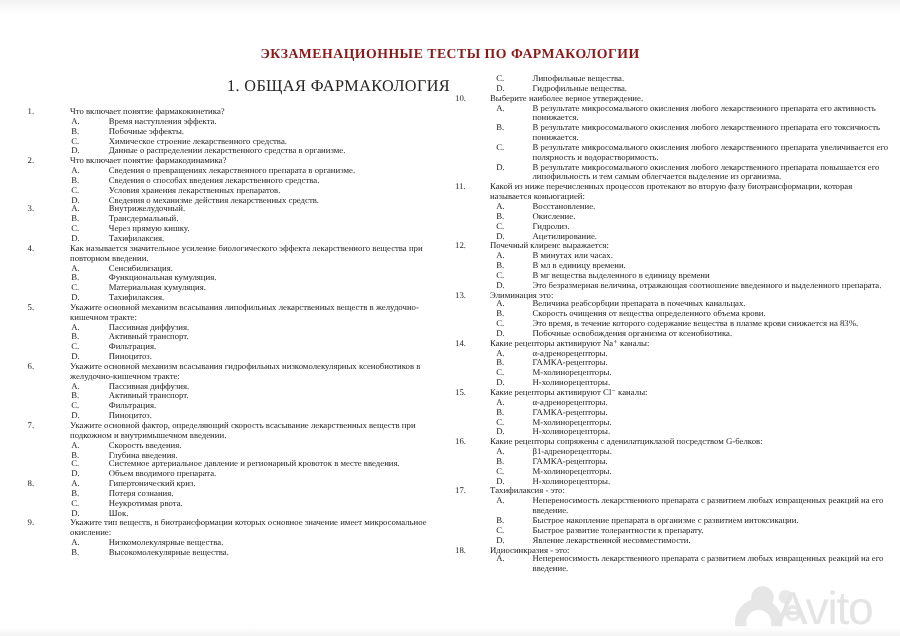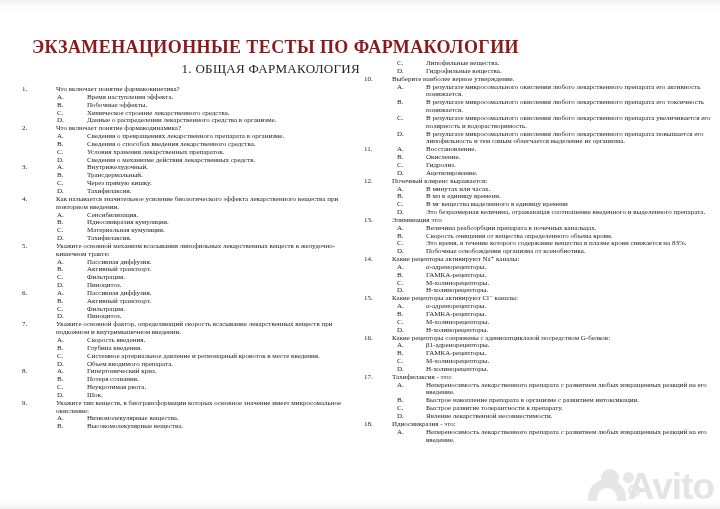--- a/index.html
+++ b/index.html
@@ -12,22 +12,22 @@
   .edge-top{
     position:absolute;left:0;top:0;width:720px;height:12px;
     background:linear-gradient(180deg,#f1f1f1 0%,#fbfbfb 55%,#ffffff 100%);
   }
   .edge-bottom{
     position:absolute;left:0;bottom:0;width:720px;height:8px;
     background:linear-gradient(0deg,#f2f2f2 0%,#fcfcfc 70%,#ffffff 100%);
   }
   .doc-title{
     position:absolute;left:0;top:37px;width:720px;
-    text-align:left;padding-left:32px;box-sizing:border-box;
-    font-size:18px;font-weight:bold;letter-spacing:.4px;
+    text-align:center;box-sizing:border-box;
+    font-size:11px;font-weight:bold;letter-spacing:.4px;
   }
   .section-title{
     position:absolute;left:60px;top:61px;width:300px;
     text-align:right;font-size:13px;letter-spacing:.3px;color:#262422;
   }
   .col{position:absolute;font-size:7px;line-height:7.85px;}
   .col-left{left:22px;top:86px;width:325px;}
   .col-right{left:364px;top:60px;width:349px;}
   .q{display:grid;}
   .col-left .q{grid-template-columns:34px 1fr;}
@@ -35,23 +35,23 @@
   .qnum{text-align:left;}
   .qtext{text-align:left;}
   .opt{display:grid;}
   .col-left .opt{grid-template-columns:30px 1fr;margin-left:1px;}
   .col-right .opt{grid-template-columns:29px 1fr;margin-left:5px;}
   .watermark{
     position:absolute;right:6px;bottom:2px;width:126px;height:46px;
     pointer-events:none;
   }
   .wm-text{
-    position:absolute;right:0;bottom:0;
+    position:absolute;right:16px;bottom:0;
     font-family:"Liberation Sans","DejaVu Sans",sans-serif;
-    font-weight:bold;font-size:37px;line-height:40px;letter-spacing:-1px;
+    font-weight:normal;font-size:37px;line-height:40px;letter-spacing:-1px;
     color:#e4e4e4;
   }
   .wm-ring-big{
     position:absolute;left:0px;bottom:-10px;width:20px;height:20px;
     border:9px solid #e6e6e6;border-radius:50%;
   }
   .wm-dot-big{
     position:absolute;left:13px;bottom:20px;width:18px;height:18px;
     background:#e6e6e6;border-radius:50%;
   }
@@ -141,21 +141,21 @@
     <div class="q">
       <div class="qnum">4.</div>
       <div>
         <div class="qtext">Как называется значительное усиление биологического эффекта лекарственного вещества при повторном введении.</div>
         <div class="opt">
           <div>A.</div>
           <div>Сенсибилизация.</div>
         </div>
         <div class="opt">
           <div>B.</div>
-          <div>Идиосинкразия кумуляция.</div>
+          <div>Функциональная кумуляция.</div>
         </div>
         <div class="opt">
           <div>C.</div>
           <div>Материальная кумуляция.</div>
         </div>
         <div class="opt">
           <div>D.</div>
           <div>Тахифилаксия.</div>
         </div>
       </div>
@@ -178,20 +178,21 @@
         </div>
         <div class="opt">
           <div>D.</div>
           <div>Пиноцитоз.</div>
         </div>
       </div>
     </div>
     <div class="q">
       <div class="qnum">6.</div>
       <div>
+        <div class="qtext">Укажите основной механизм всасывания гидрофильных низкомолекулярных ксенобиотиков в желудочно-кишечном тракте:</div>
         <div class="opt">
           <div>A.</div>
           <div>Пассивная диффузия.</div>
         </div>
         <div class="opt">
           <div>B.</div>
           <div>Активный транспорт.</div>
         </div>
         <div class="opt">
           <div>C.</div>
@@ -293,20 +294,21 @@
         </div>
         <div class="opt">
           <div>D.</div>
           <div>В результате микросомального окисления любого лекарственного препарата повышается его липофильность и тем самым облегчается выделение из организма.</div>
         </div>
       </div>
     </div>
     <div class="q">
       <div class="qnum">11.</div>
       <div>
+        <div class="qtext">Какой из ниже перечисленных процессов протекают во вторую фазу биотрансформации, которая называется коньюгацией:</div>
         <div class="opt">
           <div>A.</div>
           <div>Восстановление.</div>
         </div>
         <div class="opt">
           <div>B.</div>
           <div>Окисление.</div>
         </div>
         <div class="opt">
           <div>C.</div>

